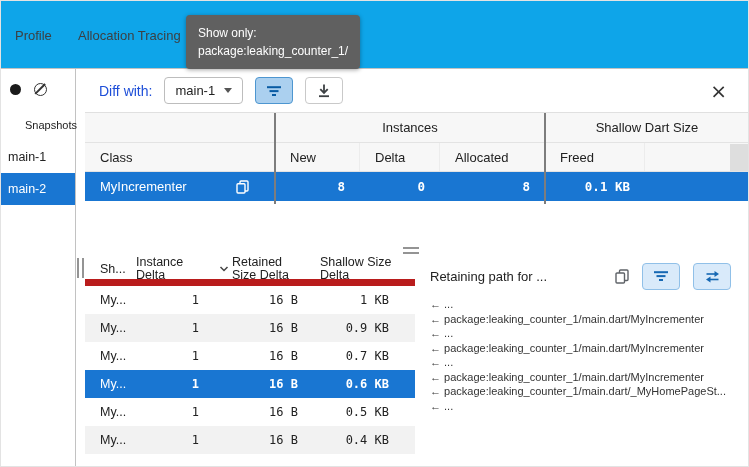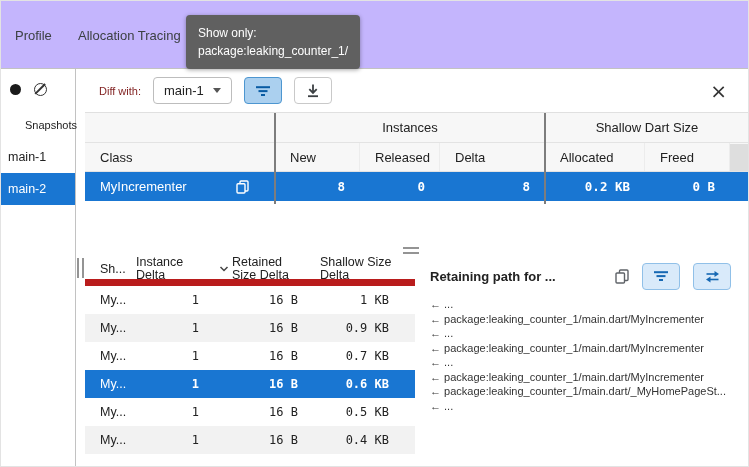--- a/index.html
+++ b/index.html
@@ -1,21 +1,21 @@
 <!DOCTYPE html>
 <html><head>
 <meta charset="utf-8">
 <style>
   *{box-sizing:border-box;margin:0;padding:0}
   html,body{width:749px;height:467px;overflow:hidden}
   body{font-family:"Liberation Sans",sans-serif;background:#fff;color:#222;position:relative;font-size:13px}
   .frame{position:absolute;inset:0;border:1px solid #e3e3e3;pointer-events:none;z-index:20}
 
   
-  .tabbar{position:absolute;top:0;left:0;right:0;height:68px;background:#c4b5fd}
+  .tabbar{position:absolute;top:0;left:0;right:0;height:68px;background:#0ea5e9}
   .tab{position:absolute;top:28px;font-size:13px;color:#3c4043;cursor:pointer;white-space:nowrap}
   .tab.t0{left:15px}
   .tab.t1{left:78px}
 
   
   .tooltip{position:absolute;left:186px;top:15px;background:#606060;color:#fff;border-radius:4px;
     padding:9px 12px;font-size:12px;line-height:18px;z-index:10;box-shadow:0 1px 4px rgba(0,0,0,.35);white-space:nowrap}
 
   .topline{position:absolute;top:68px;left:0;right:0;height:1px;background:#c2c2c2}
 
@@ -25,21 +25,21 @@
   .rec{width:11px;height:11px;border-radius:50%;background:#1a1a1a;cursor:pointer}
   .block{width:13px;height:13px;border:1.5px solid #333;border-radius:50%;position:relative;cursor:pointer}
   .block::after{content:"";position:absolute;left:-2px;top:4.5px;width:14px;height:1.5px;background:#333;transform:rotate(-45deg)}
   .snap-head{height:32px;display:flex;align-items:center;padding-left:25px;font-size:11px;color:#222}
   .snap-item{height:32px;display:flex;align-items:center;padding-left:8px;font-size:12.5px;color:#222;cursor:pointer}
   .snap-item.sel{background:#1976d2;color:#fff}
 
   
   .main{position:absolute;left:85px;top:69px;right:0;bottom:0;background:#fff}
   .toolbar{height:44px;display:flex;align-items:center;gap:12px;padding:0 14px;border-bottom:1px solid #e0e0e0}
-  .diff-label{font-size:11px;color:#7f1d1d}
+  .diff-label{font-size:14px;color:#1d4ed8}
   .dropdown{display:flex;align-items:center;gap:9px;border:1px solid #bdbdbd;border-radius:4px;padding:5px 10px;font-size:13px;cursor:pointer}
   .caret{width:0;height:0;border-left:4px solid transparent;border-right:4px solid transparent;border-top:5px solid #555}
   .icon-btn{width:38px;height:27px;border-radius:4px;display:flex;align-items:center;justify-content:center;cursor:pointer;background:#fff;border:1px solid #c9c9c9}
   .icon-btn.active{background:#abd0ef;border-color:#4d96d0}
   .icon-btn.soft{background:#d9eafa;border-color:#90c0e8}
   .close-btn{margin-left:auto;font-size:20px;color:#333;cursor:pointer;line-height:1;padding:0 8px;font-family:"DejaVu Sans",sans-serif}
 
   
   .difftable{position:relative}
   .dt-row{display:grid;grid-template-columns:190px 85px 80px 105px 100px 85px 1fr}
@@ -76,21 +76,21 @@
   .ct-row .name{display:flex;align-items:center;padding-left:15px}
   .ct-row .n{display:flex;align-items:center;justify-content:flex-end;font-family:"DejaVu Sans Mono",monospace;font-size:12px}
   .ct-row .n.p1{padding-right:16px}
   .ct-row .n.p2{padding-right:12px}
   .ct-row .n.p3{padding-right:26px}
   .ct-body .ct-row.sel .n{font-weight:700}
 
   
   .retain{position:absolute;left:335px;top:0;right:0;bottom:0}
   .rt-head{display:flex;align-items:center;gap:13px;height:40px;padding:0 18px 0 10px}
-  .rt-title{font-weight:700;font-size:13px;flex:1;white-space:nowrap}
+  .rt-title{font-weight:400;font-size:13px;flex:1;white-space:nowrap}
   .rt-copy{cursor:pointer;display:flex}
   .rt-list{padding:1px 10px;font-size:11px;line-height:14.5px;color:#333}
   .rt-line{white-space:nowrap;overflow:hidden}
 
   svg{display:block}
 </style>
 </head>
 <body>
 
 <div class="frame"></div>
@@ -146,41 +146,39 @@
 
   <div class="difftable">
     <div class="dt-row dt-group">
       <div></div>
       <div class="g" style="grid-column:2/5">Instances</div>
       <div class="g" style="grid-column:5/8">Shallow Dart Size</div>
     </div>
     <div class="dt-row dt-head">
       <div class="c">Class</div>
       <div class="c">New</div>
-      <div class="c">Released</div>
       <div class="c">Delta</div>
       <div class="c">Allocated</div>
       <div class="c">Freed</div>
       <div class="c" style="border-right:none"></div>
     </div>
     <div class="dt-row dt-data sel">
       <div class="cell-class">
         <span>MyIncrementer</span>
         <span class="copy">
           <svg width="13" height="14" viewBox="0 0 13 14">
             <rect x="4" y="1" width="8" height="10" rx="1" fill="none" stroke="#fff" stroke-width="1.4"></rect>
             <rect x="1" y="3.8" width="8" height="9.2" rx="1" fill="#1976d2" stroke="#fff" stroke-width="1.4"></rect>
           </svg>
         </span>
       </div>
       <div class="r b">8</div>
       <div class="r b">0</div>
       <div class="r b">8</div>
-      <div class="r b">0.2 KB</div>
-      <div class="r b">0 B</div>
+      <div class="r b">0.1 KB</div>
       <div></div>
     </div>
     <div class="vdiv v1"></div>
     <div class="vdiv v2"></div>
     <div class="scrollthumb"></div>
   </div>
 
   <div class="hsplit"></div>
 
   <div class="bottom">

